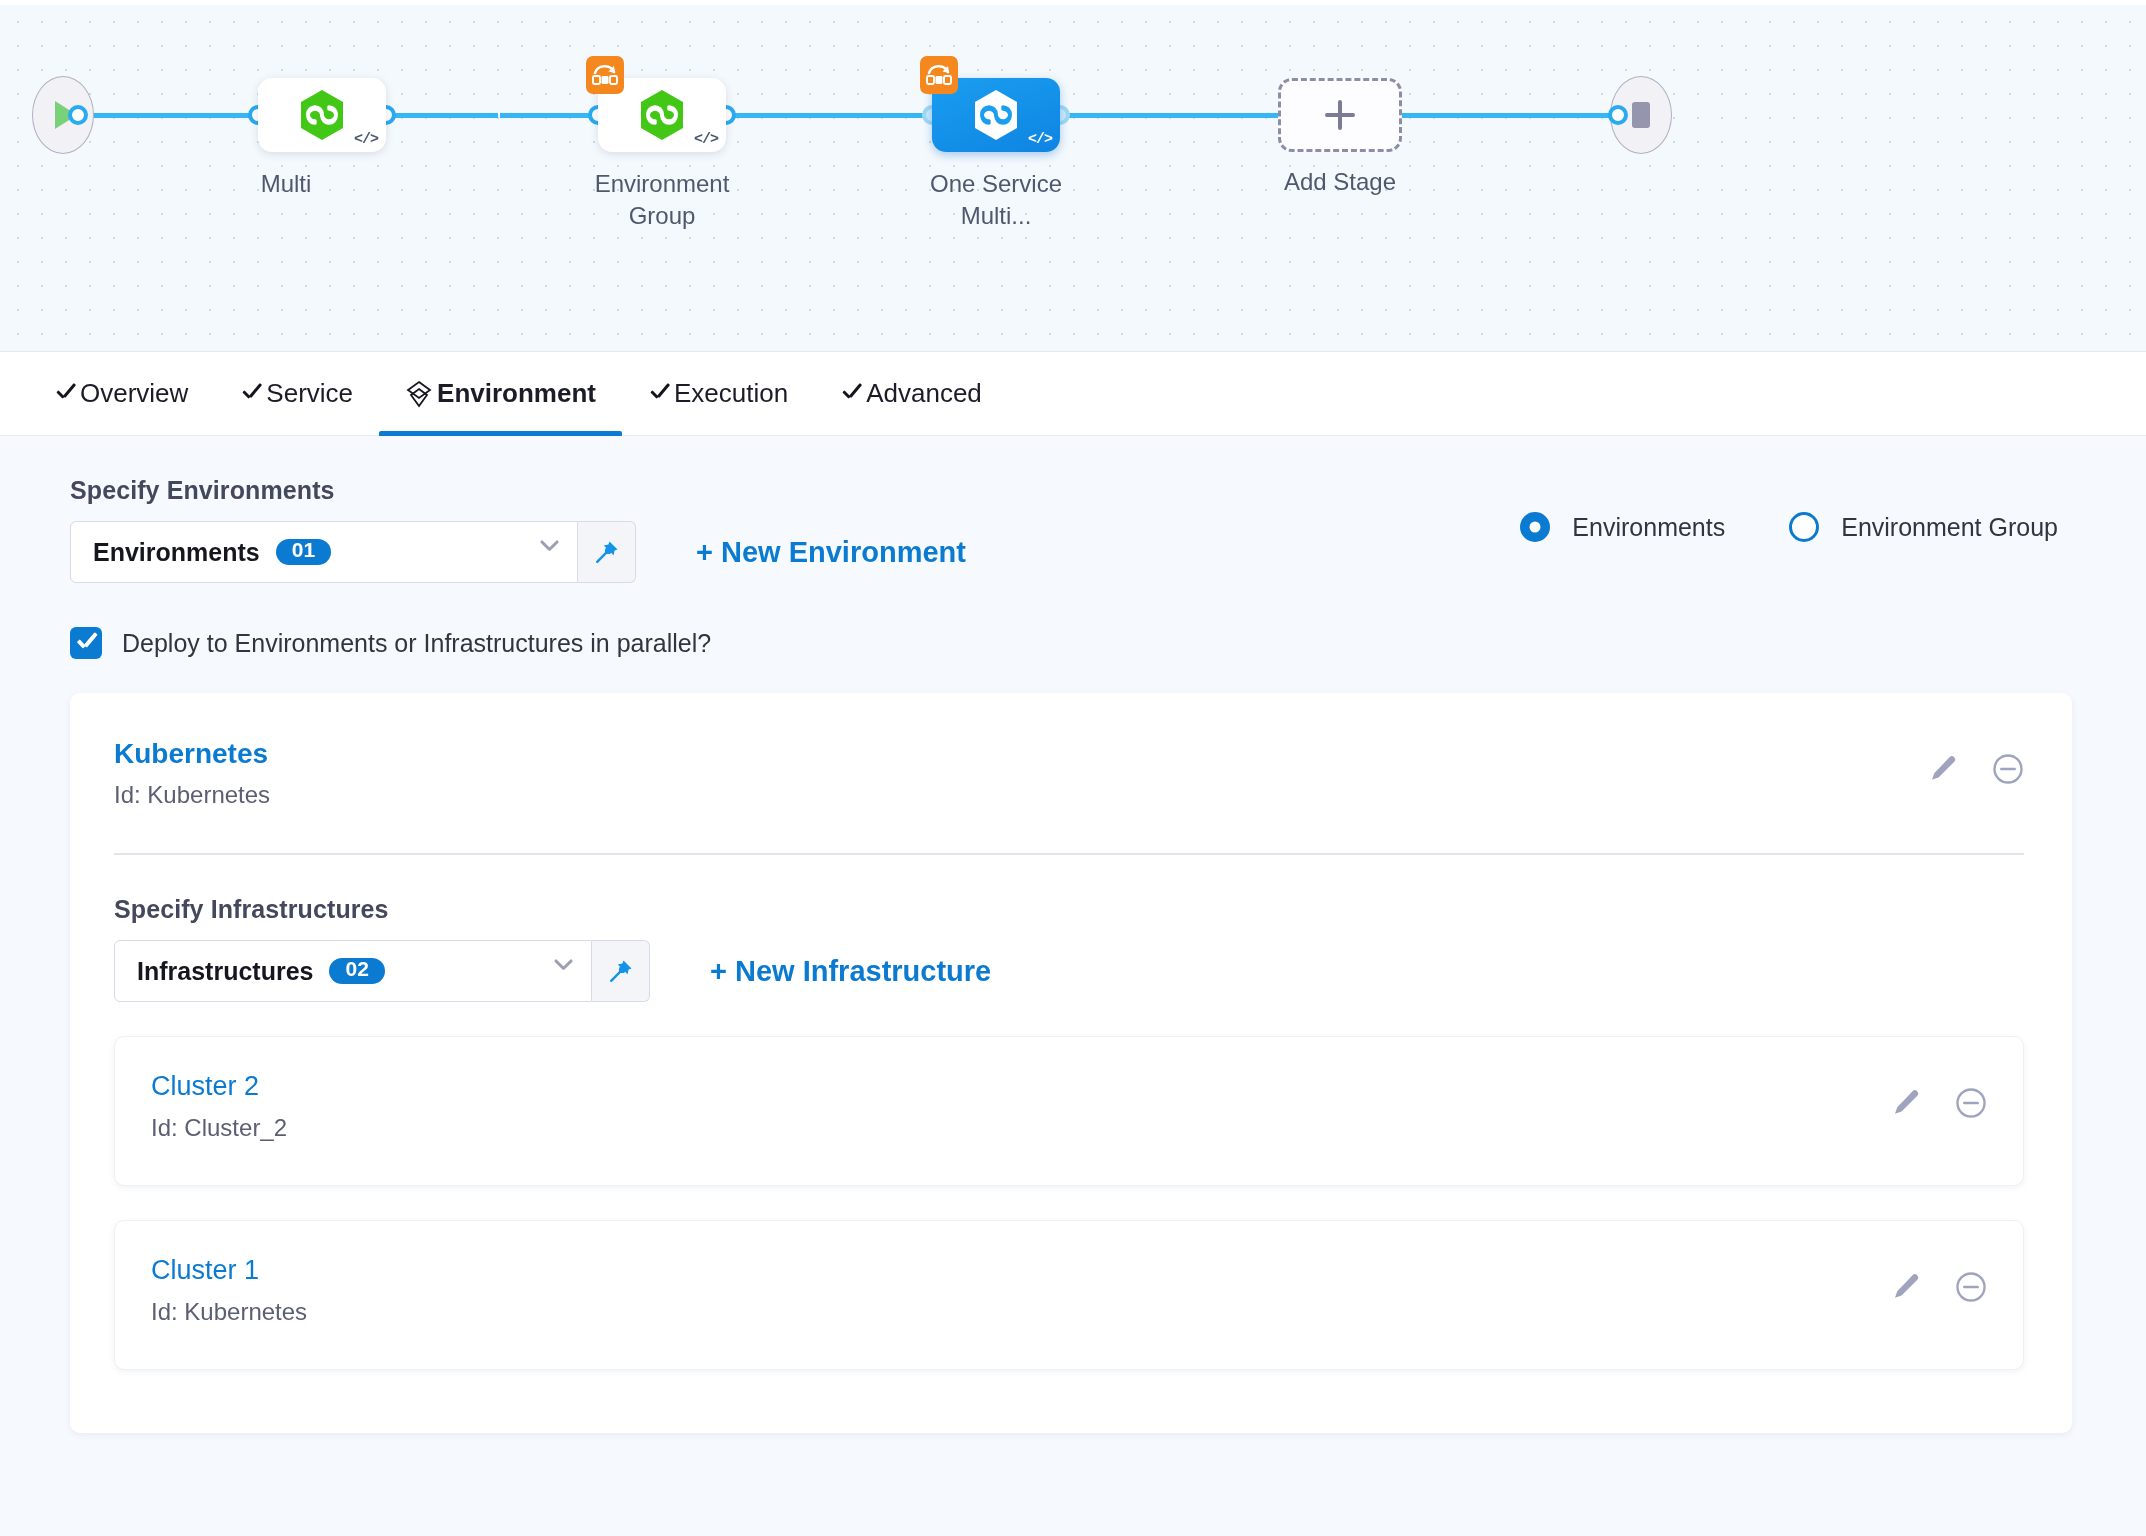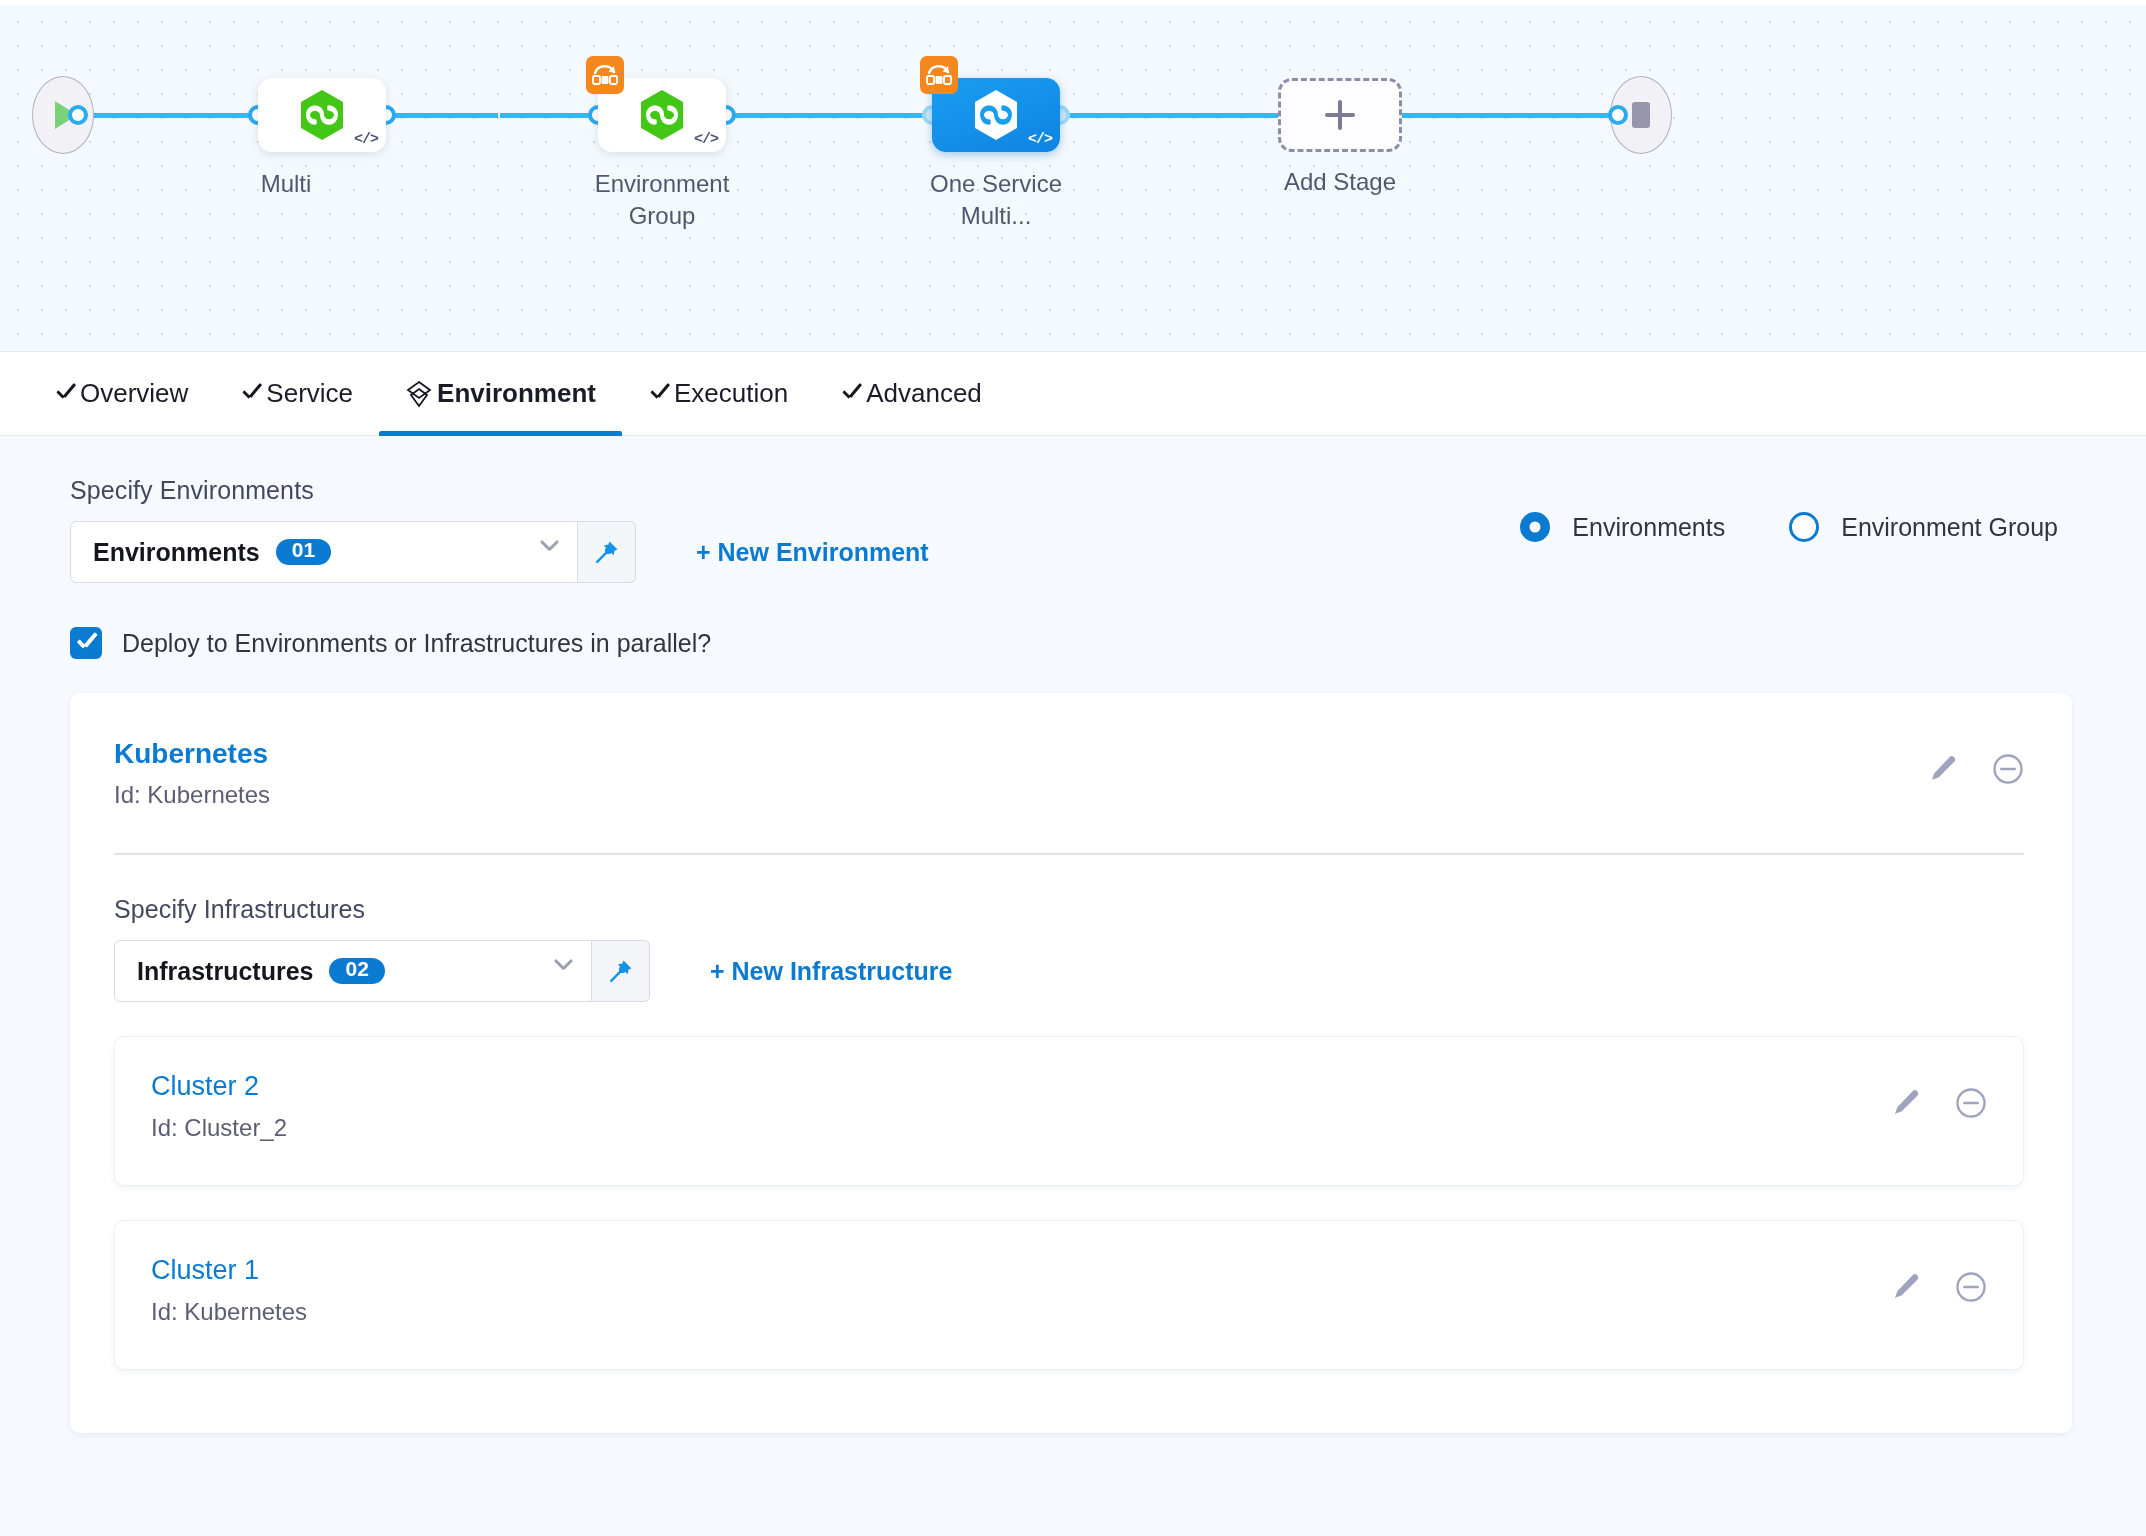--- a/index.html
+++ b/index.html
@@ -160,21 +160,21 @@
   }
 
   
   .content { padding: 0 0 0 0; background:#f6fafe; height: 1100px; position:relative; }
 
   .row-top {
     display: flex; justify-content: space-between;
     padding: 40px 46px 0 70px;
   }
   .field-label {
-    font-size: 25px; color: #44485c; font-weight: 400;
+    font-size: 25px; color: #44485c; font-weight: 700;
     margin-bottom: 16px; letter-spacing: .1px;
   }
   .select-wrap { display:flex; align-items:center; }
   .select-box {
     display: flex; align-items:center;
     width: 508px; height: 62px;
     background: #ffffff;
     border: 1px solid #d9dae5;
     border-radius: 6px 0 0 6px;
     padding: 0 18px 0 22px;
@@ -200,21 +200,21 @@
     width: 58px; height: 62px;
     background: #f3f5f9;
     border: 1px solid #d9dae5;
     border-left: none;
     border-radius: 0 6px 6px 0;
     display:flex; align-items:center; justify-content:center;
     cursor: pointer;
   }
   .link-btn {
     margin-left: 60px;
-    font-size: 25px; font-weight: 700; color: #0b7ad1;
+    font-size: 29px; font-weight: 700; color: #0b7ad1;
     align-self: center; cursor: pointer; white-space: nowrap;
   }
 
   .right-col { padding-top: 10px; }
   .toggle-row { display:flex; align-items:center; gap: 20px; }
   .toggle {
     width: 56px; height: 32px; border-radius: 18px; background: #0b7ad1;
     position: relative; cursor:pointer; flex: none;
   }
   .toggle .knob {

